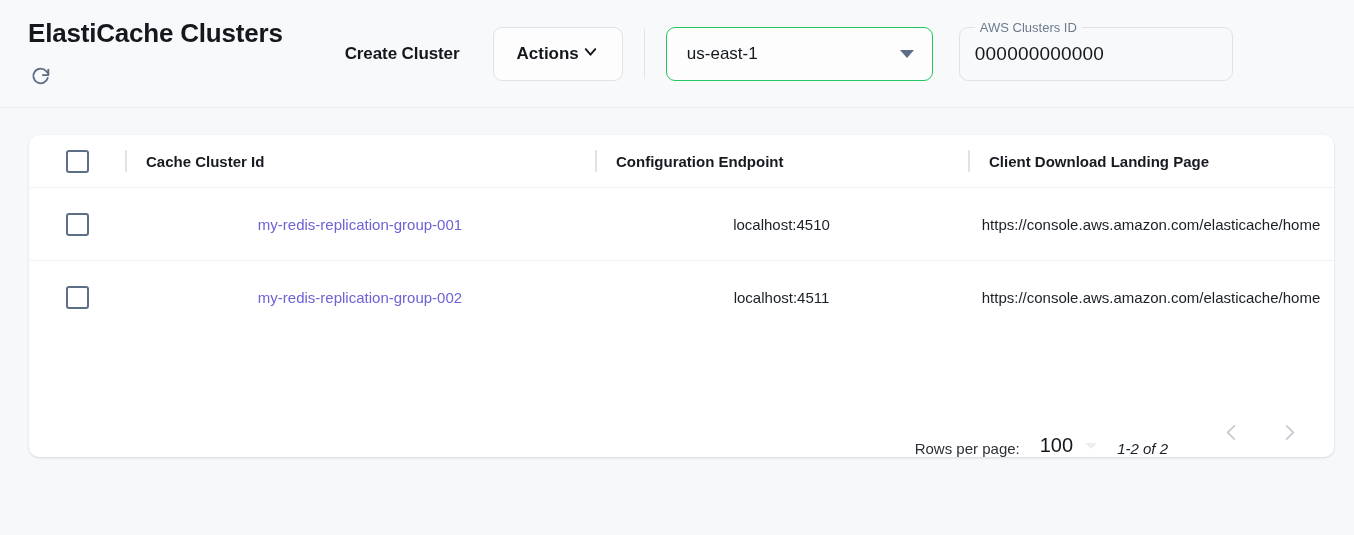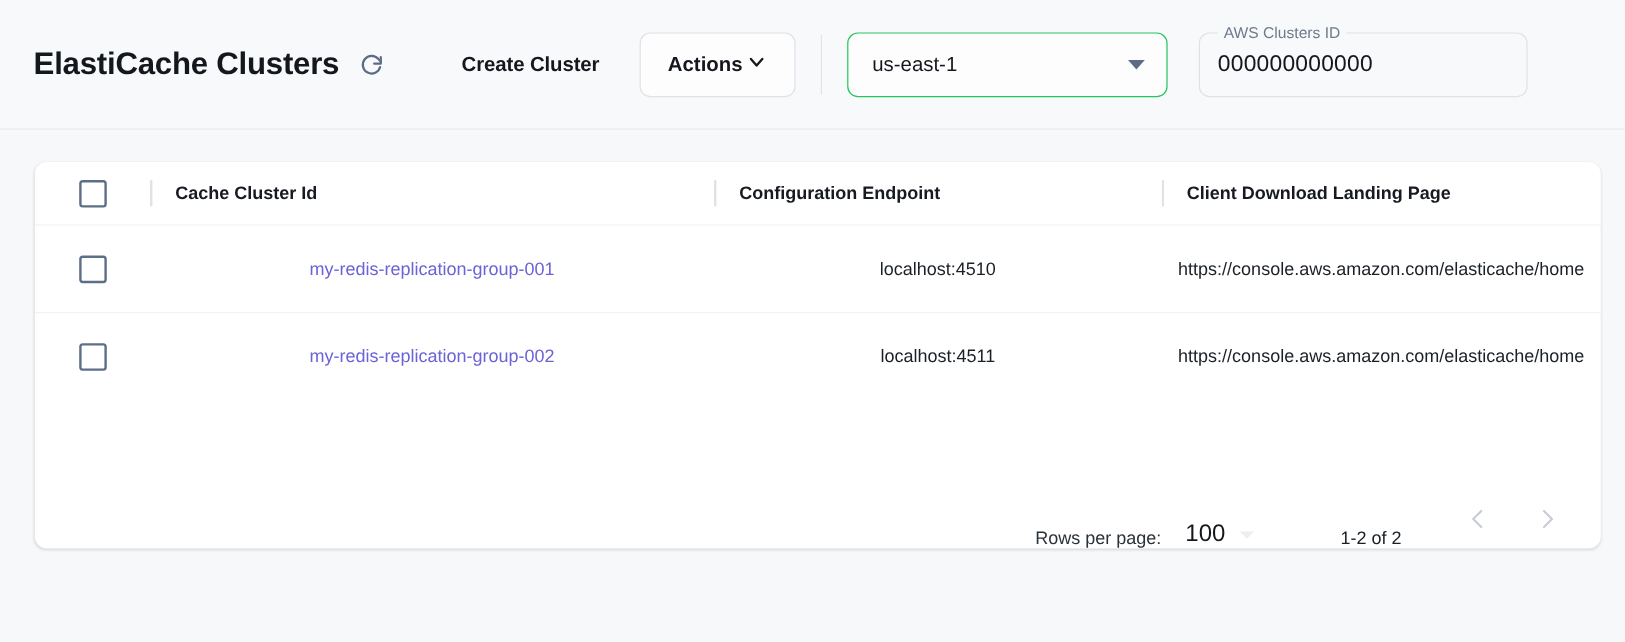--- a/index.html
+++ b/index.html
@@ -20,23 +20,24 @@
     position: relative;
     height: 108px;
     background: #f8f9fb;
     border-bottom: 1px solid #e8eaee;
     display: flex;
     align-items: center;
     padding: 0 20px 0 28px;
   }
   .title-group {
     display: flex;
-    align-items: center;
+    align-items: flex-start;
     gap: 14px;
     margin-right: 62px;
+    flex-direction: column;
   }
   .page-title {
     font-size: 26px;
     font-weight: 700;
     letter-spacing: -0.2px;
     color: #14181d;
     white-space: nowrap;
   }
   .refresh-btn {
     width: 26px; height: 26px;
@@ -247,23 +248,24 @@
   }
   .rpp-value { font-size: 20px; color: #14181d; }
   .rpp-caret {
     margin-left: 12px;
     width: 0; height: 0;
     border-left: 6px solid transparent;
     border-right: 6px solid transparent;
     border-top: 6px solid #eceef1;
   }
   .range-label {
-    margin-left: 72px;
+    margin-left: 20px;
     font-size: 15px;
     color: #1b2026;
+    font-style: italic;
   }
   .pg-btn {
     width: 46px; height: 46px;
     display: flex; align-items: center; justify-content: center;
     background: none; border: none; padding: 0;
     color: #c9cdd3;
     cursor: default;
   }
   .pg-prev { margin-left: 40px; }
   .pg-next { margin-left: 12px; }

